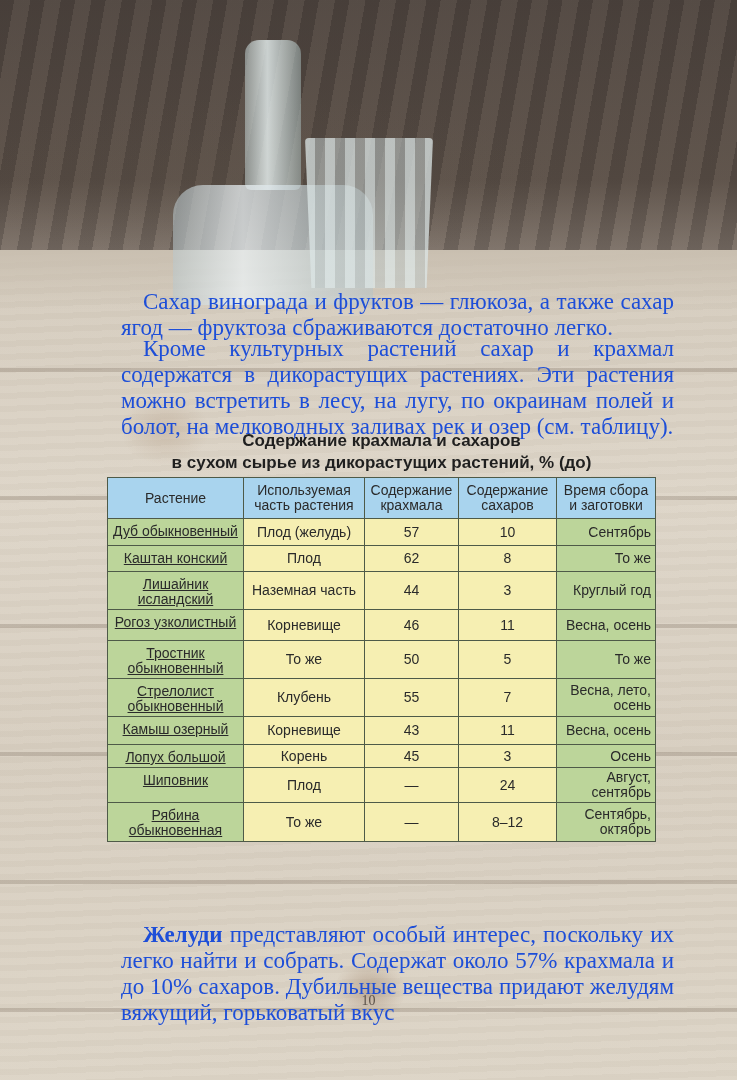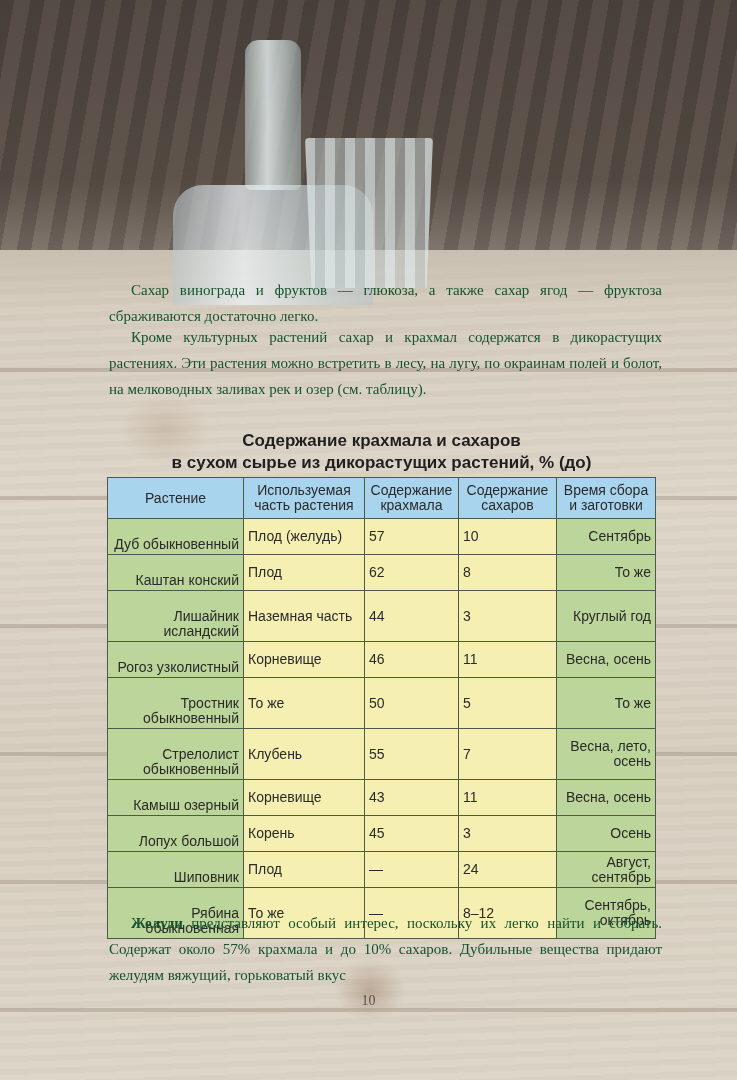--- a/index.html
+++ b/index.html
@@ -48,23 +48,23 @@
     border-radius: 30px 30px 0 0;
   }
   .glass {
     position: absolute; left: 305px; top: 138px; width: 128px; height: 150px;
     background: repeating-linear-gradient(90deg, rgba(220,230,230,0.75) 0 10px, rgba(190,200,200,0.55) 10px 20px);
     border-radius: 4px;
     clip-path: polygon(0 0, 100% 0, 95% 100%, 5% 100%);
   }
   .para {
     position: absolute; left: 105px; width: 553px;
-    font-size: 15px; line-height: 26px; color: #14532d;
+    font-size: 23px; line-height: 26px; color: #1d4ed8;
     text-align: justify; text-indent: 22px;
-    margin: 4px;
+    margin: 16px;
   }
   .p1 { top: 273px; }
   .p2 { top: 320px; }
   .p3 { top: 906px; }
   .p3 b { font-weight: bold; }
   .table-title {
     position: absolute; left: 105px; width: 553px; text-align: center;
     font-family: "Liberation Sans", sans-serif; font-weight: bold;
     font-size: 17px; color: #1f1f1f; line-height: 24px;
   }
@@ -74,22 +74,22 @@
     position: absolute; left: 107px; top: 477px; width: 549px;
     border-collapse: collapse;
     font-family: "Liberation Sans", sans-serif; font-size: 14px; color: #2a2a2a;
   }
   table.data th, table.data td {
     border: 1px solid #4e5a48; padding: 2px 4px; line-height: 15px;
   }
   table.data th {
     background: #a9d4ee; font-weight: normal; text-align: center; height: 36px;
   }
-  table.data td.c0 { background: #bcd59a; text-align: right; vertical-align: top; padding-top: 18px; }
-  table.data td.c1, table.data td.c2, table.data td.c3 { background: #f6efb2; }
+  table.data td.c0 { background: #bcd59a; text-align: center; vertical-align: top; padding-top: 5px; text-decoration: underline; }
+  table.data td.c1, table.data td.c2, table.data td.c3 { background: #f6efb2; text-align: center; }
   table.data td.c4 { background: #bcd59a; text-align: right; }
   .w0 { width: 127px; } .w1 { width: 112px; } .w2 { width: 85px; } .w3 { width: 89px; } .w4 { width: 90px; margin-top: 20px; }
   .page-num {
     position: absolute; left: 0; width: 737px; top: 993px; text-align: center;
     font-size: 14px; color: #5a5048;
   }
 </style>
 </head>
 <body>
 

